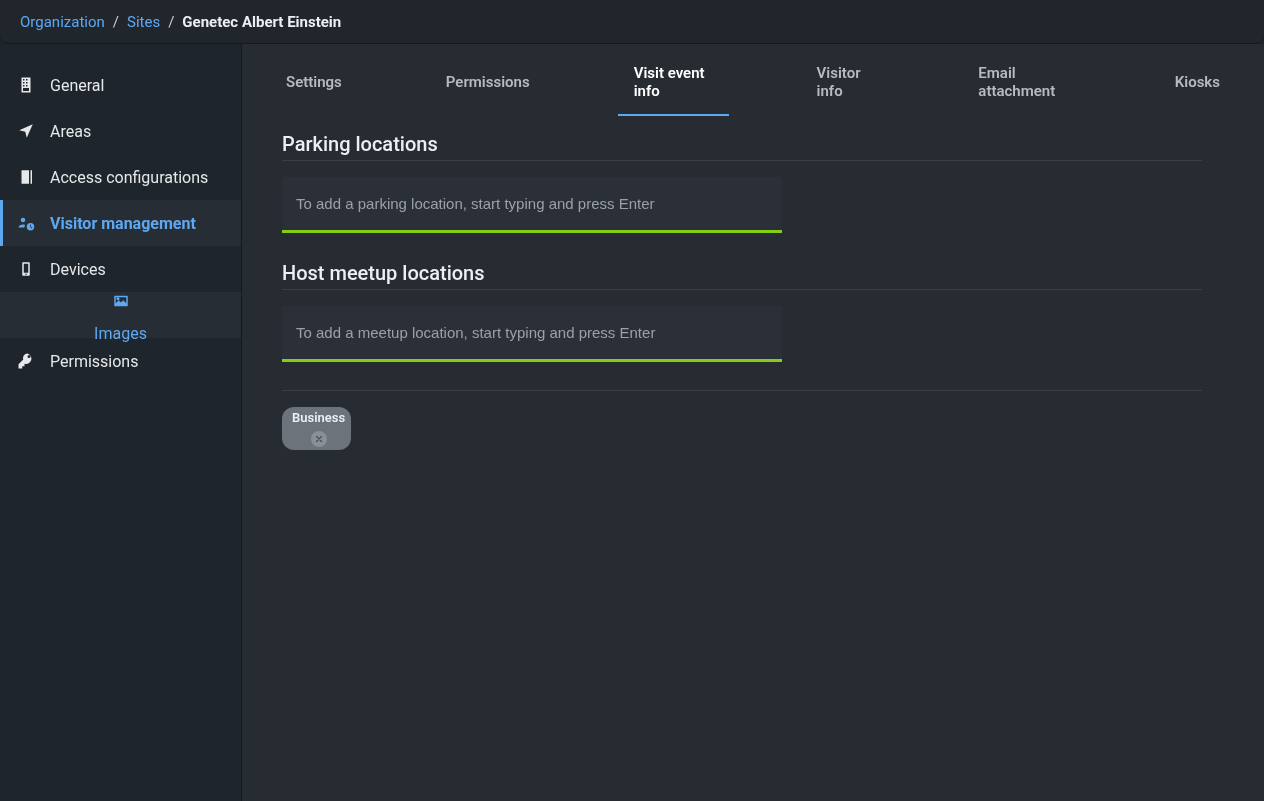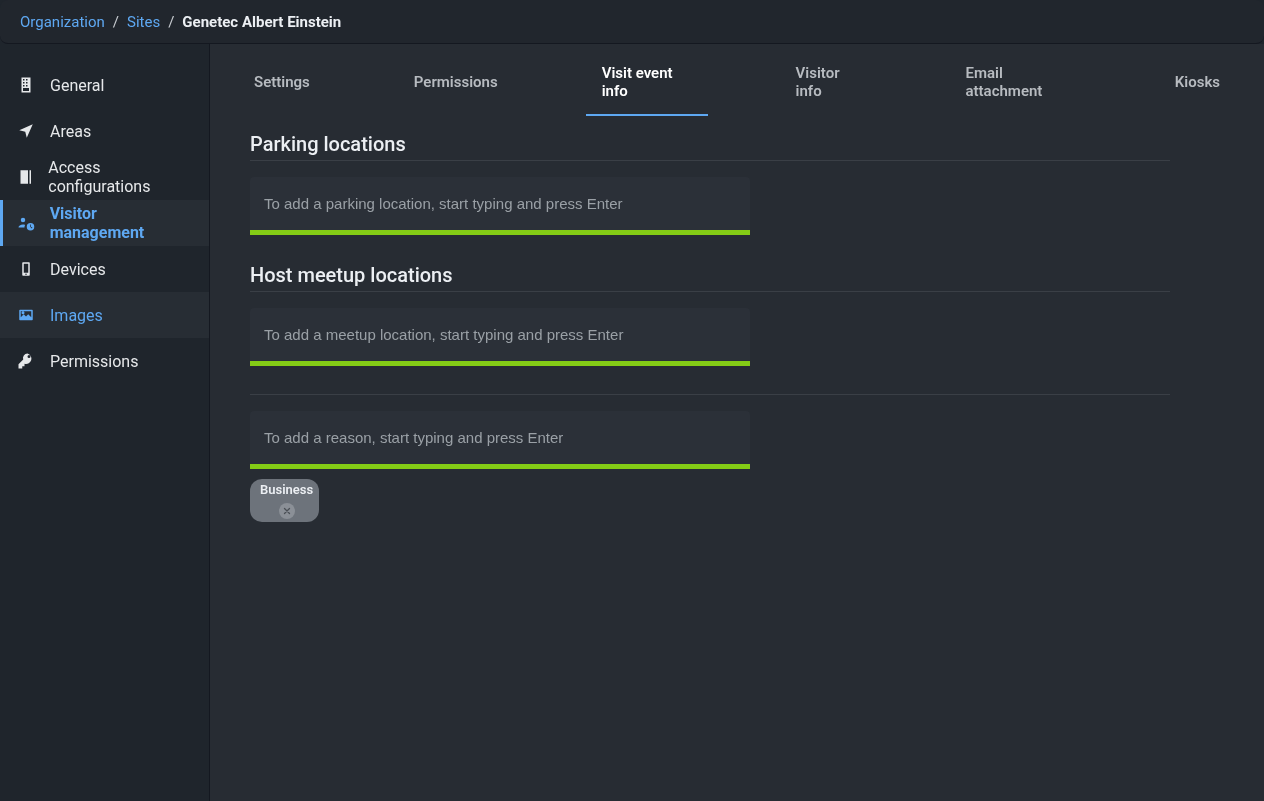--- a/index.html
+++ b/index.html
@@ -41,21 +41,21 @@
   .crumb-sep  { color: #c9cdd2; }
   .crumb-current { color: #eceff3; font-weight: bold; }
 
   
   .shell {
     display: flex;
     height: calc(100% - 44px);
     min-height: 757px;
   }
   .sidebar {
-    width: 210px;
+    width: 242px;
     background: var(--bg0);
     border-right: 1px solid #141820;
     padding-top: 18px;
     flex: 0 0 auto;
   }
   .content {
     flex: 1 1 auto;
     background: var(--bg1);
     min-width: 0;
   }
@@ -65,21 +65,21 @@
     display: flex;
     align-items: center;
     gap: 14px;
     height: 46px;
     padding: 0 16px;
     font-size: 16px;
     color: var(--text);
     cursor: pointer;
   }
   .nav-item.selected-blue { color: var(--accent); background: rgba(255,255,255,0.04); border-left: 3px solid var(--accent); padding-left: 13px; font-weight: bold; }
-  .nav-item.selected-sub  { color: var(--accent); background: rgba(255,255,255,0.04); }
+  .nav-item.selected-sub  { color: var(--accent); background: rgba(255,255,255,0.04); flex-direction: column; }
   .nav-item .ico { width: 20px; height: 20px; display: inline-flex; align-items:center; justify-content:center; }
   .nav-item svg { fill: currentColor; width: 18px; height: 18px; }
 
   
   .tabs {
     display: flex;
     align-items: center;
     gap: 96px;
     padding: 20px 40px 0 40px;
     border-bottom: 1px solid transparent;
@@ -117,21 +117,21 @@
   }
   .section .divider {
     height: 1px;
     background: var(--divider);
     margin: 2px 0 16px 0;
     width: 100%;
   }
   .input-wrap {
     background: var(--input-bg);
     border: none;
-    border-bottom: 5px solid #84cc16;
+    border-bottom: 3px solid #84cc16;
     border-top-left-radius: 4px;
     border-top-right-radius: 4px;
     padding: 0;
     width: 500px;
   }
   .input-wrap input {
     width: 100%;
     background: transparent;
     border: none;
     outline: none;
@@ -265,23 +265,20 @@
       <section class="section">
         <h2>Host meetup locations</h2>
         <div class="divider"></div>
         <div class="input-wrap">
           <input type="text" placeholder="To add a meetup location, start typing and press Enter" style="">
         </div>
       </section>
 
       <section class="section">
         <div class="divider"></div>
-        <div class="input-wrap">
-          <input type="text" placeholder="To add a reason, start typing and press Enter" style="">
-        </div>
         <div class="chip-row">
           <span class="chip">
             <span>Business</span>
             <span class="x">
               <svg viewBox="0 0 24 24">
                   <path d="M18 6L6 18M6 6l12 12" stroke="#4a4f55" stroke-width="3" stroke-linecap="round"></path>
                 </svg>
             </span>
           </span>
         </div>

